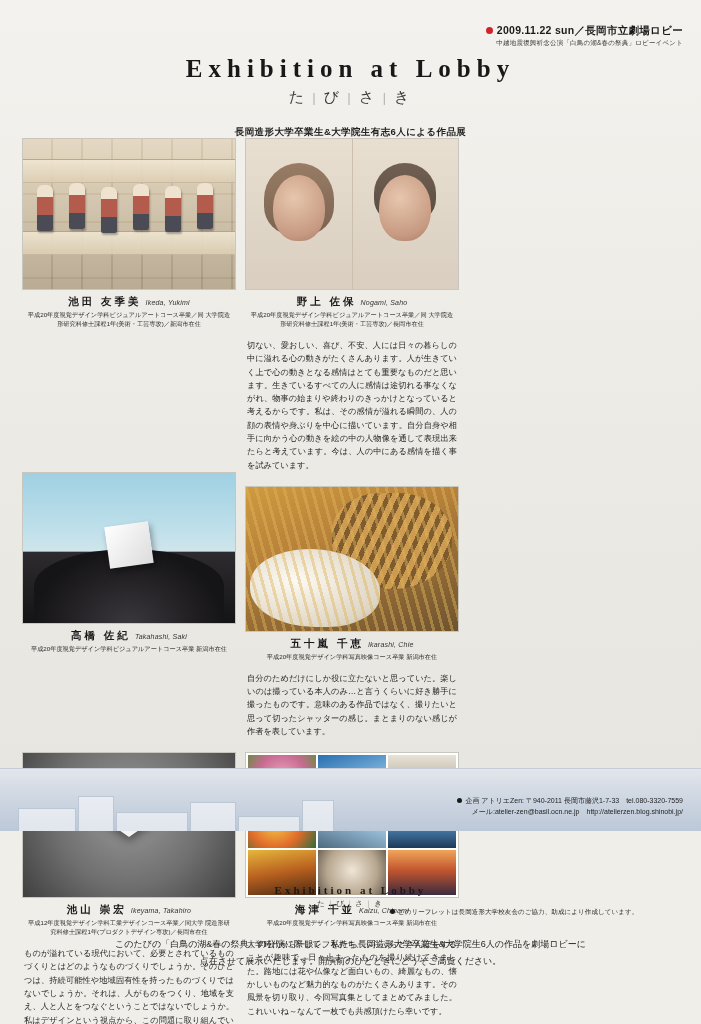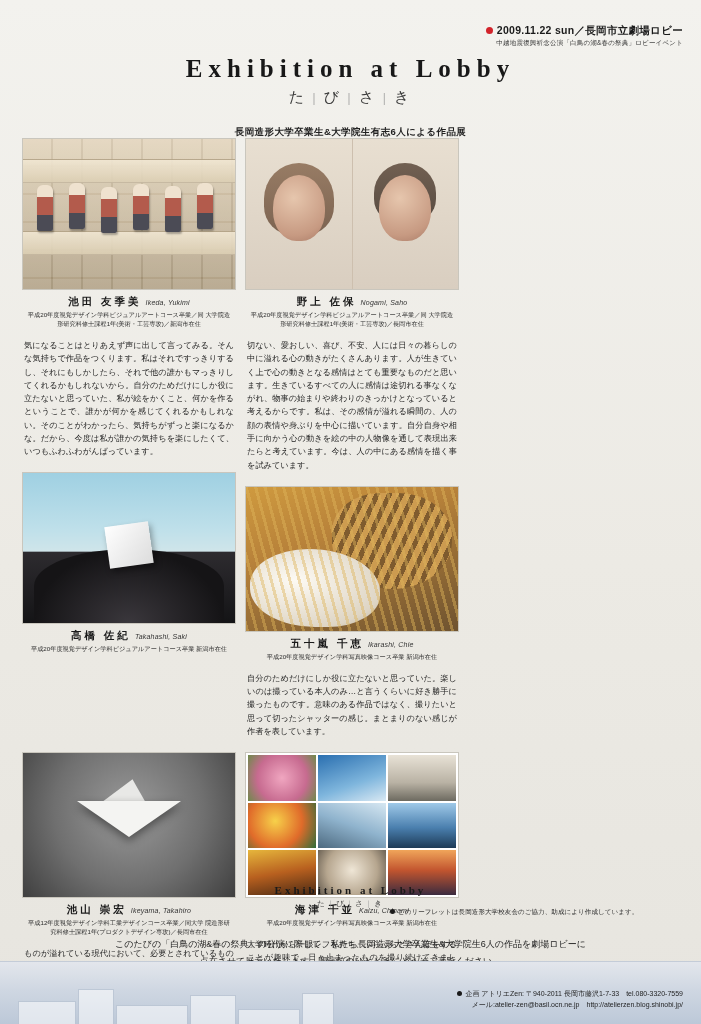--- a/index.html
+++ b/index.html
@@ -11,21 +11,21 @@
     height: 1024px;
     background: #efeee9;
     font-family: "Liberation Sans", sans-serif;
     color: #231f20;
     overflow: hidden;
     position: relative;
   }
   .page {
     position: relative;
     width: 701px;
-    height: 1024px;
+    height: 831px;
     background:
       linear-gradient(180deg, #f3f2ee 0%, #eceae4 55%, #e7e5df 100%);
   }
   
   .header-date {
     position: absolute;
     top: 24px;
     right: 18px;
     text-align: right;
     line-height: 1.25;
@@ -409,21 +409,20 @@
           <div class="doll" style="left:110px; top:45px"></div>
           <div class="doll" style="left:142px; top:47px"></div>
           <div class="doll" style="left:174px; top:44px"></div>
         </div>
         <div class="name">
           <span>池田 友季美</span><span class="romaji">Ikeda, Yukimi</span>
         </div>
         <div class="credit">平成20年度視覚デザイン学科ビジュアルアートコース卒業／同
 大学院造形研究科修士課程1年(美術・工芸専攻)／新潟市在住</div>
       </div>
-      <div class="body-text">気になることはとりあえず声に出して言ってみる。そんな気持ちで作品をつくります。私はそれですっきりするし、それにもしかしたら、それで他の誰かもマっきりしてくれるかもしれないから。自分のためだけにしか役に立たないと思っていた、私が絵をかくこと、何かを作るということで、誰かが何かを感じてくれるかもしれない。そのことがわかったら、気持ちがずっと楽になるかな。だから、今度は私が誰かの気持ちを楽にしたくて、いつもふわふわがんばっています。</div>
     </div>
 
     <div class="col">
       <div class="entry">
         <div class="photo ph2">
           <div class="half">
             <div class="hair"></div>
             <div class="face"></div>
           </div>
           <div class="half">

